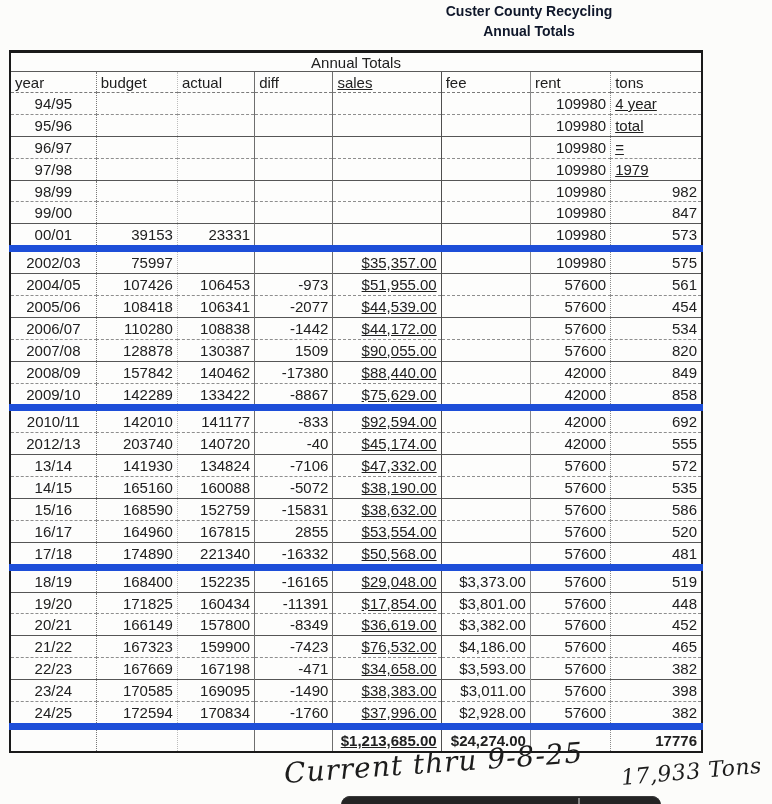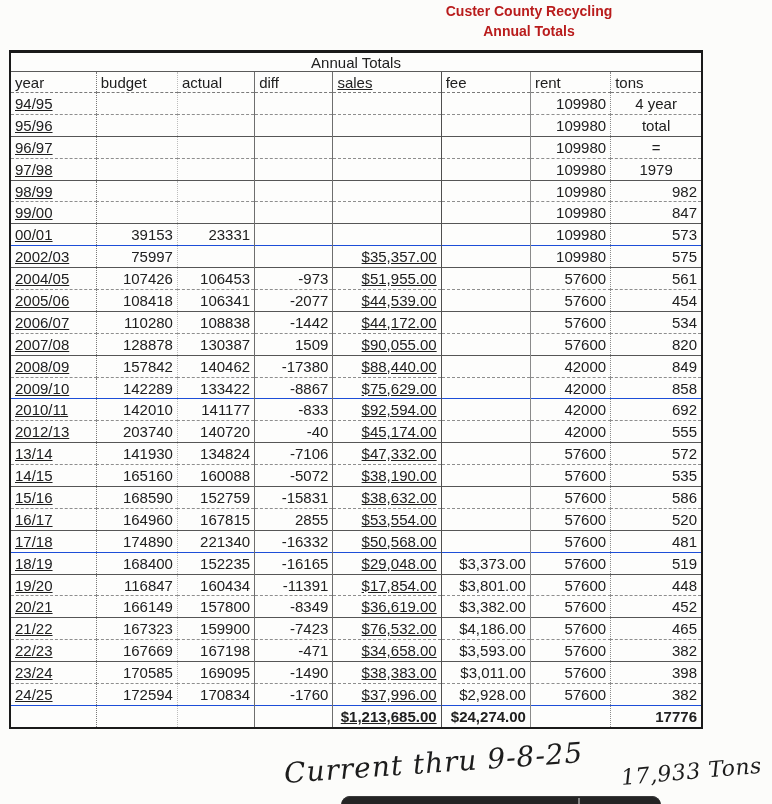--- a/index.html
+++ b/index.html
@@ -5,21 +5,21 @@
   html,body{margin:0;padding:0;background:#ffffff;}
   .page{
     position:relative;width:772px;height:804px;overflow:hidden;
     background:#fcfcfa;
     font-family:"Liberation Sans",sans-serif;
     color:#1f1f1f;
   }
   
   .doc-header{
     position:absolute;top:1px;left:529px;transform:translateX(-50%);
-    text-align:center;font-size:14px;font-weight:bold;color:#b91c1c;
+    text-align:center;font-size:14px;font-weight:bold;color:#0f172a;
     line-height:20px;white-space:nowrap;
   }
   
   table.grid{
     position:absolute;left:9px;top:50px;
     border-collapse:collapse;table-layout:fixed;
     width:694px;
     border:2px solid #1a1a1a;border-top-width:3px;
     background:#fdfdfc;
   }
@@ -40,25 +40,25 @@
   .vb1{border-right:1px dotted #777;}
   .vb2{border-right:1px dotted #bdbdbd;}
   .vb3{border-right:1px solid #6e6e6e;}
   .vb4{border-right:1px solid #6e6e6e;}
   .vb5{border-right:1px solid #4f4f4f;text-decoration:underline;}
   .vb6{border-right:1px solid #8a8a8a;}
   .vb7{border-right:1px dotted #8a8a8a;}
   
   tbody tr{border-bottom:1px dashed #8e8e8e;}
   tbody tr:nth-child(2n){border-bottom:1px solid #565656;}
-  tbody tr:nth-child(7n){border-bottom:1px solid #1d4ed8;}
+  tbody tr:nth-child(7n){border-bottom:7px solid #1d4ed8;}
   tbody tr.totals-row{border-bottom:none;}
   td.num{text-align:right;}
-  td.ctr{text-align:center;}
-  td.yr{text-align:left;padding-left:3px;text-decoration:underline;}
+  td.ctr{text-align:left;text-decoration:underline;}
+  td.yr{text-align:center;padding-left:3px;}
   td.rent{padding-right:8px;}
   td.tons{padding-right:2px;}
   tr.totals-row td{font-weight:bold;}
   
   .hand{
     position:absolute;color:#1c1c1c;
     font-family:"DejaVu Serif",cursive,serif;
     font-style:italic;white-space:nowrap;
   }
   .note1{
@@ -332,21 +332,21 @@
           <td class="num vb2">168400</td>
           <td class="num vb3">152235</td>
           <td class="num vb4">-16165</td>
           <td class="num vb5">$29,048.00</td>
           <td class="num vb6">$3,373.00</td>
           <td class="num rent vb7">57600</td>
           <td class="num tons">519</td>
         </tr>
         <tr>
           <td class="yr vb1">19/20</td>
-          <td class="num vb2">116847</td>
+          <td class="num vb2">171825</td>
           <td class="num vb3">160434</td>
           <td class="num vb4">-11391</td>
           <td class="num vb5">$17,854.00</td>
           <td class="num vb6">$3,801.00</td>
           <td class="num rent vb7">57600</td>
           <td class="num tons">448</td>
         </tr>
         <tr>
           <td class="yr vb1">20/21</td>
           <td class="num vb2">166149</td>

